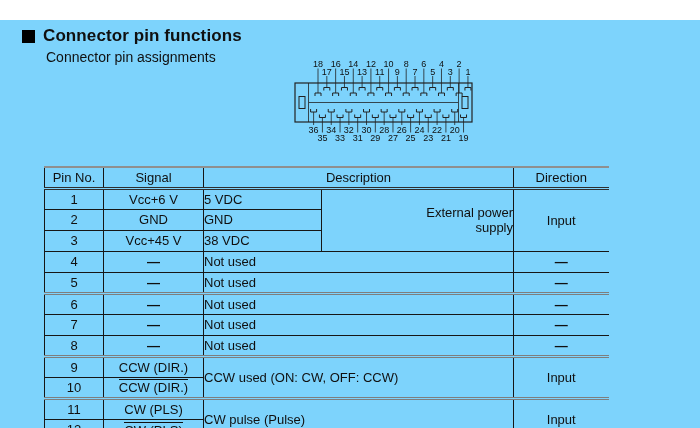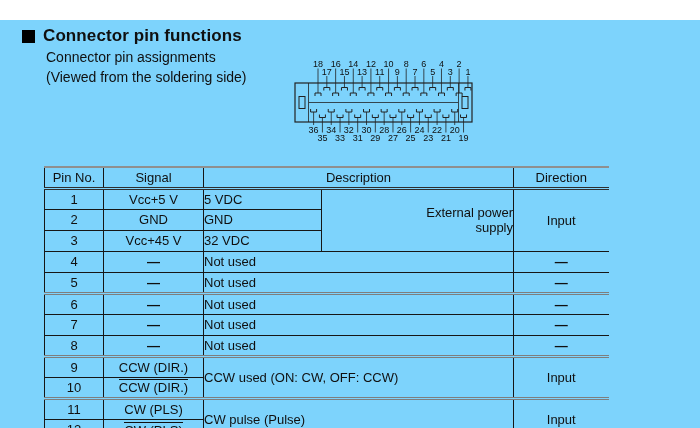--- a/index.html
+++ b/index.html
@@ -31,21 +31,20 @@
 
 <div class="page">
 
   <div class="title-row">
     <div class="bullet"></div>
     <h1 class="title">Connector pin functions</h1>
   </div>
 
   <div class="subtitle">
     <div>Connector pin assignments</div>
-    <div>(Viewed from the soldering side)</div>
   </div>
 
   <svg class="connector" id="connector-svg" width="200" height="94" viewBox="0 0 200 94">
       <rect x="7" y="29" width="177" height="39" fill="none" stroke="#222" stroke-width="1.2"></rect>
       <rect x="11" y="42.5" width="6" height="12" fill="none" stroke="#222" stroke-width="1"></rect>
       <rect x="174" y="42.5" width="6" height="12" fill="none" stroke="#222" stroke-width="1"></rect>
       <line x1="20.5" y1="29" x2="20.5" y2="68" stroke="#222" stroke-width="0.8"></line>
       <line x1="170.5" y1="29" x2="170.5" y2="68" stroke="#222" stroke-width="0.8"></line>
       <line x1="21" y1="48.5" x2="170" y2="48.5" stroke="#222" stroke-width="0.8"></line>
       <text x="30" y="13" text-anchor="middle">18</text>
@@ -170,35 +169,35 @@
         <tr>
           <th>Pin No.</th>
           <th>Signal</th>
           <th colspan="2">Description</th>
           <th>Direction</th>
         </tr>
       </thead>
     <tbody>
         <tr>
           <td class="c">1</td>
-          <td class="c">Vcc+5 V</td>
+          <td class="c">Vcc+6 V</td>
           <td class="l">5 VDC</td>
           <td class="l pre" rowspan="3">External power
 supply</td>
           <td class="c noR" rowspan="3">Input</td>
         </tr>
         <tr>
           <td class="c">2</td>
           <td class="c">GND</td>
           <td class="l">GND</td>
         </tr>
         <tr>
           <td class="c">3</td>
           <td class="c">Vcc+45 V</td>
-          <td class="l">32 VDC</td>
+          <td class="l">38 VDC</td>
         </tr>
         <tr>
           <td class="c">4</td>
           <td class="c dash">—</td>
           <td class="l" colspan="2">Not used</td>
           <td class="c dash noR">—</td>
         </tr>
         <tr>
           <td class="c">5</td>
           <td class="c dash">—</td>

